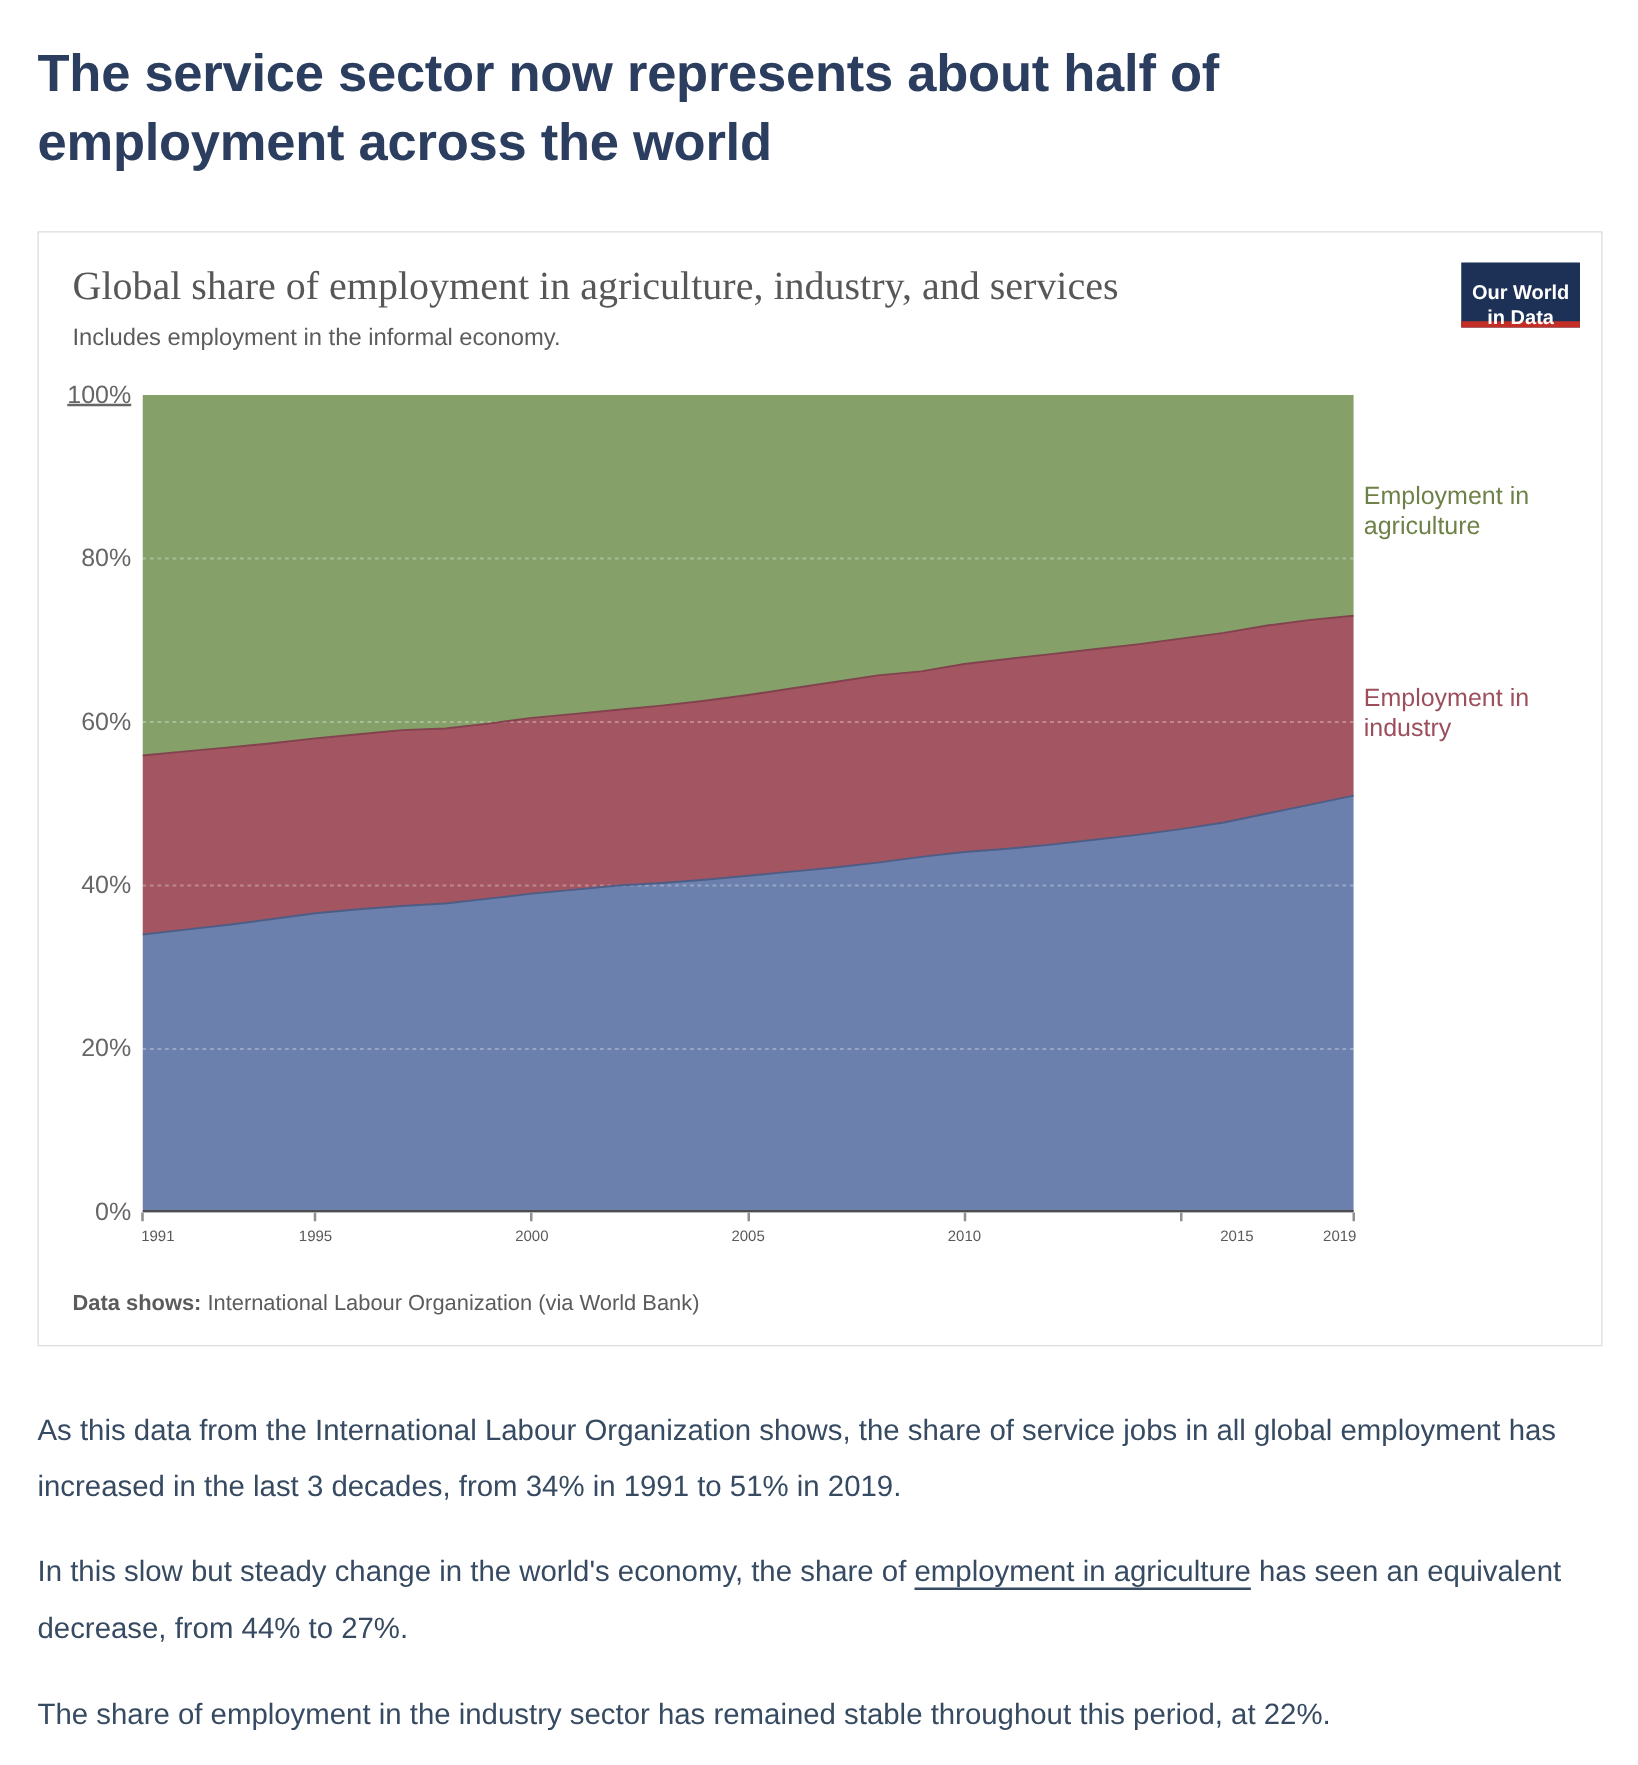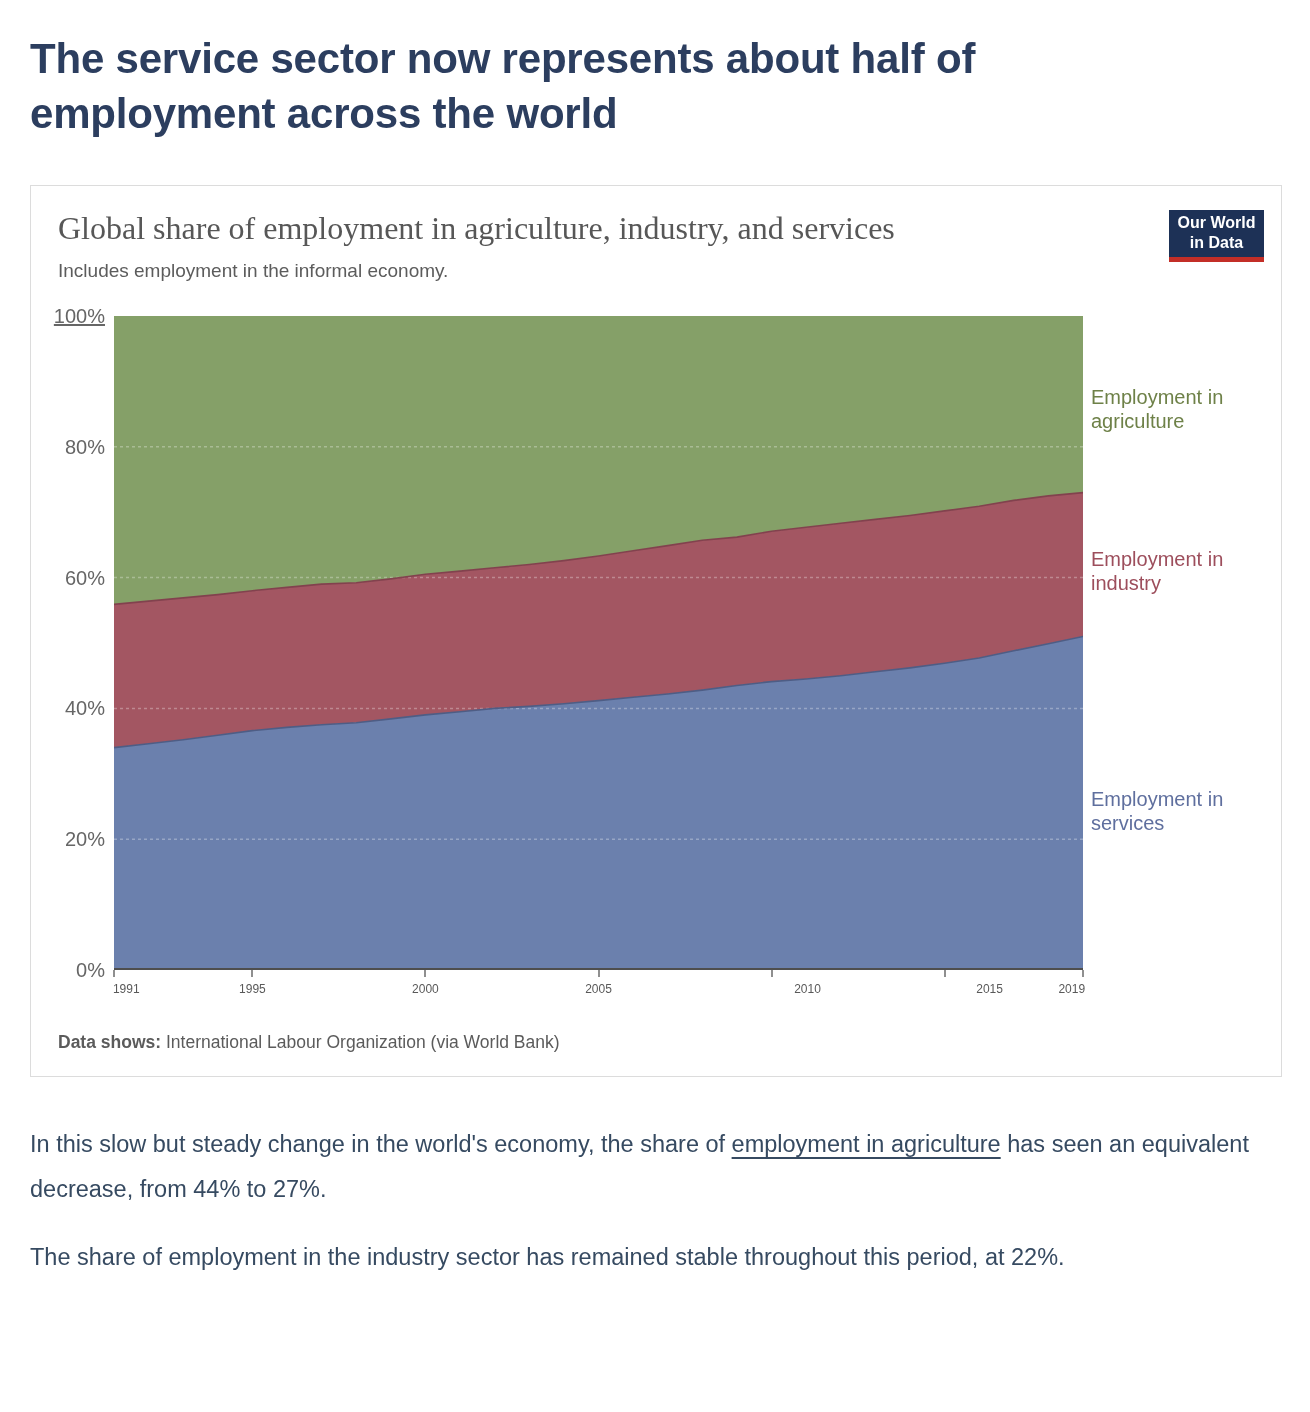--- a/index.html
+++ b/index.html
@@ -25,21 +25,21 @@
     font-size: 32px; font-weight: 400; color: #575757;
   }
   .chart-subtitle {
     position: absolute; left: 27px; top: 74px;
     font-size: 19px; color: #5c5c5c;
   }
   .owid-logo {
     position: absolute; left: 1138px; top: 24px; width: 95px; height: 52px;
     background: #1d3156; border-bottom: 5px solid #c32e27;
     color: #ffffff; text-align: center;
-    font-size: 16px; font-weight: 700; line-height: 1.25; padding-top: 3px;
+    font-size: 16px; font-weight: 700; line-height: 1.25; padding-top: 15px;
   }
   .plot-svg { position: absolute; left: 83px; top: 130px; }
   .y-label {
     position: absolute; left: 0; width: 74px; text-align: right;
     font-size: 20px; color: #666666; line-height: 24px;
   }
   .x-label {
     position: absolute; top: 796px;
     font-size: 12px; color: #595959; white-space: nowrap;
   }
@@ -106,30 +106,30 @@
   <div id="x-labels">
       <div class="x-tick" style="left: 82px;"></div>
       <div class="x-label" style="left: 83px; transform: translateX(-4%);">1991</div>
       <div class="x-tick" style="left: 220.429px;"></div>
       <div class="x-label" style="left: 221.429px; transform: translateX(-50%);">1995</div>
       <div class="x-tick" style="left: 393.464px;"></div>
       <div class="x-label" style="left: 394.464px; transform: translateX(-50%);">2000</div>
       <div class="x-tick" style="left: 566.5px;"></div>
       <div class="x-label" style="left: 567.5px; transform: translateX(-50%);">2005</div>
       <div class="x-tick" style="left: 739.536px;"></div>
-      <div class="x-label" style="left: 740.536px; transform: translateX(-50%); margin-left: 36px;">2010</div>
+      <div class="x-label" style="left: 740.536px; transform: translateX(-50%);">2010</div>
       <div class="x-tick" style="left: 912.571px;"></div>
       <div class="x-label" style="left: 913.571px; transform: translateX(-50%); margin-left: 45px;">2015</div>
       <div class="x-tick" style="left: 1051px;"></div>
       <div class="x-label" style="left: 1052px; transform: translateX(-92%);">2019</div>
     </div>
 
   <div class="legend-item legend-agriculture">Employment in agriculture</div>
   <div class="legend-item legend-industry">Employment in industry</div>
-  <div class="legend-item legend-services">Employment in services</div>
 
   <div class="chart-footer-left"><b>Data shows:</b><span> International Labour Organization (via World Bank)</span></div>
 </div>
 
 <div class="body-copy">
+  <p>As this data from the International Labour Organization shows, the share of service jobs in all global employment has increased in the last 3 decades, from 34% in 1991 to 51% in 2019.</p>
   <p><span>In this slow but steady change in the world's economy, the share of </span><span class="inline-link">employment in agriculture</span><span> has seen an equivalent decrease, from 44% to 27%.</span></p>
   <p>The share of employment in the industry sector has remained stable throughout this period, at 22%.</p>
 </div>
 
 </body></html>

